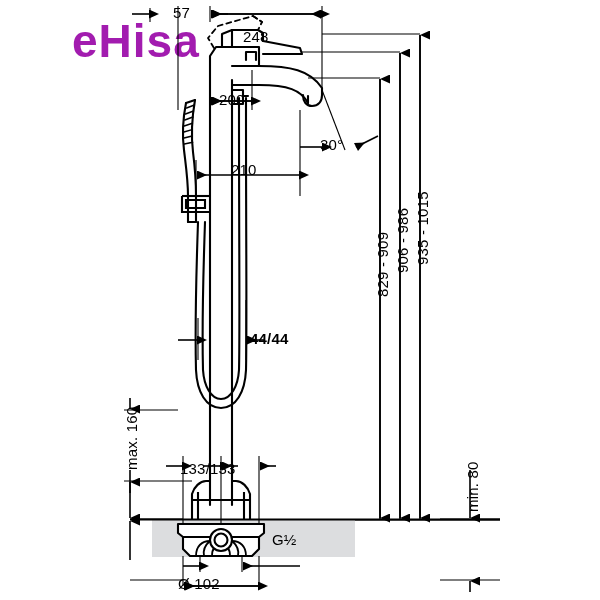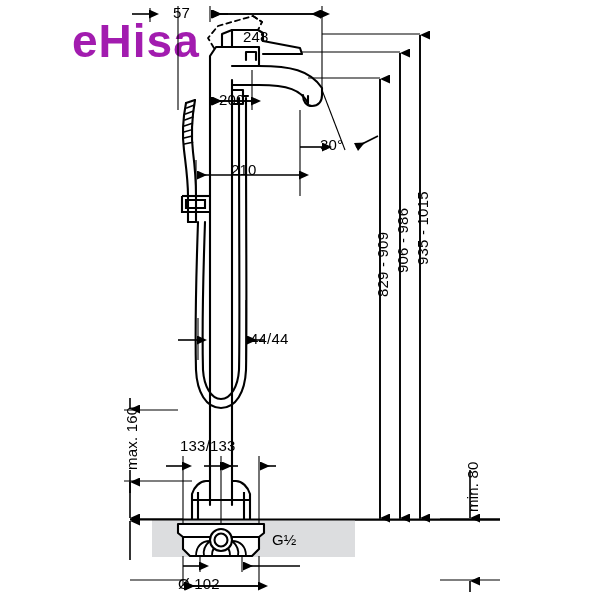--- a/index.html
+++ b/index.html
@@ -267,25 +267,25 @@
   <div class="dim-text" style="left:173px; top:4px;text-align:right;">57</div>
 
   <div class="dim-text" style="left:243px; top:4px;margin-top:24px;">248</div>
 
   <div class="dim-text" style="left:219px; top:91px;">200</div>
 
   <div class="dim-text" style="left:231px; top:161px;">210</div>
 
   <div class="dim-text" style="left:320px; top:136px;">30°</div>
 
-  <div class="dim-text" style="left:250px; top:330px;">44/44</div>
+  <div class="dim-text" style="left:250px; top:330px;font-weight:bold;">44/44</div>
 
   <div class="dim-text vert" style="left:123px; top:470px;">max. 160</div>
 
-  <div class="dim-text" style="left:180px; top:437px;">133/133</div>
+  <div class="dim-text" style="left:180px; top:460px;">133/133</div>
 
   <div class="dim-text vert" style="left:464px; top:512px;">min. 80</div>
 
   <div class="dim-text" style="left:272px; top:531px;">G½</div>
 
   <div class="dim-text" style="left:178px; top:575px;">Ø 102</div>
 
   <div class="dim-text vert" style="left:374px; top:297px;">829 - 909</div>
 
   <div class="dim-text vert" style="left:394px; top:273px;">906 - 986</div>

